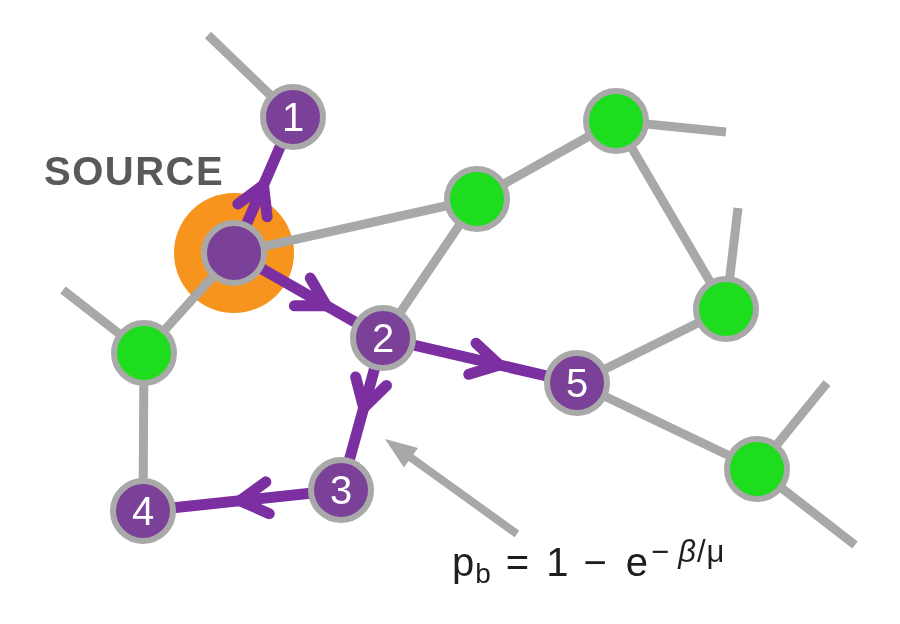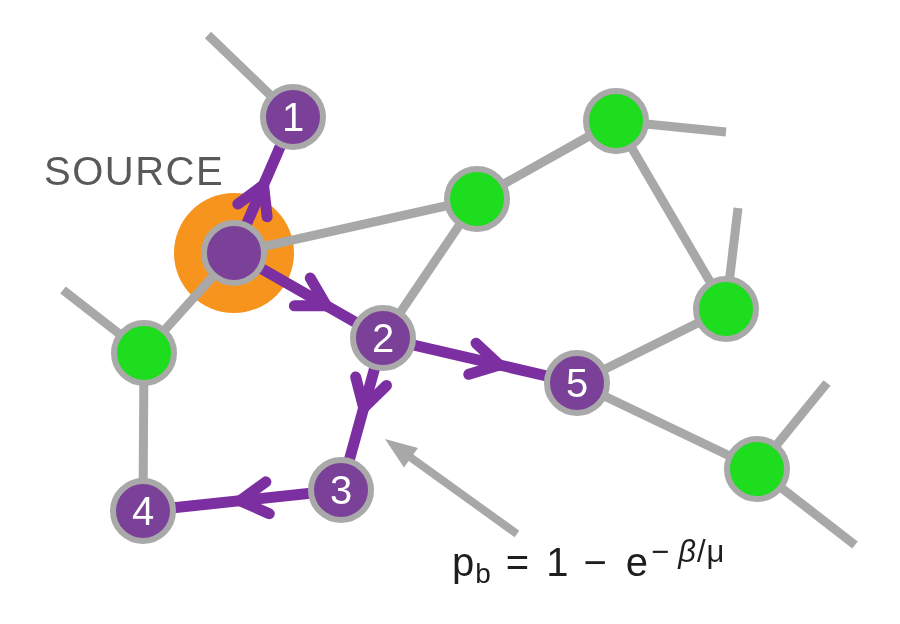--- a/index.html
+++ b/index.html
@@ -20,21 +20,21 @@
     left: 0;
     top: 0;
   }
   .source-label {
     position: absolute;
     left: 44px;
     top: 149px;
     font-size: 40px;
     letter-spacing: 1.5px;
     color: #59595c;
-    font-weight: 400;
+    font-weight: 700;
   }
   .formula {
     position: absolute;
     left: 452px;
     top: 540px;
     font-size: 40px;
     color: #1e1e1e;
     display: flex;
     align-items: baseline;
     white-space: nowrap;

